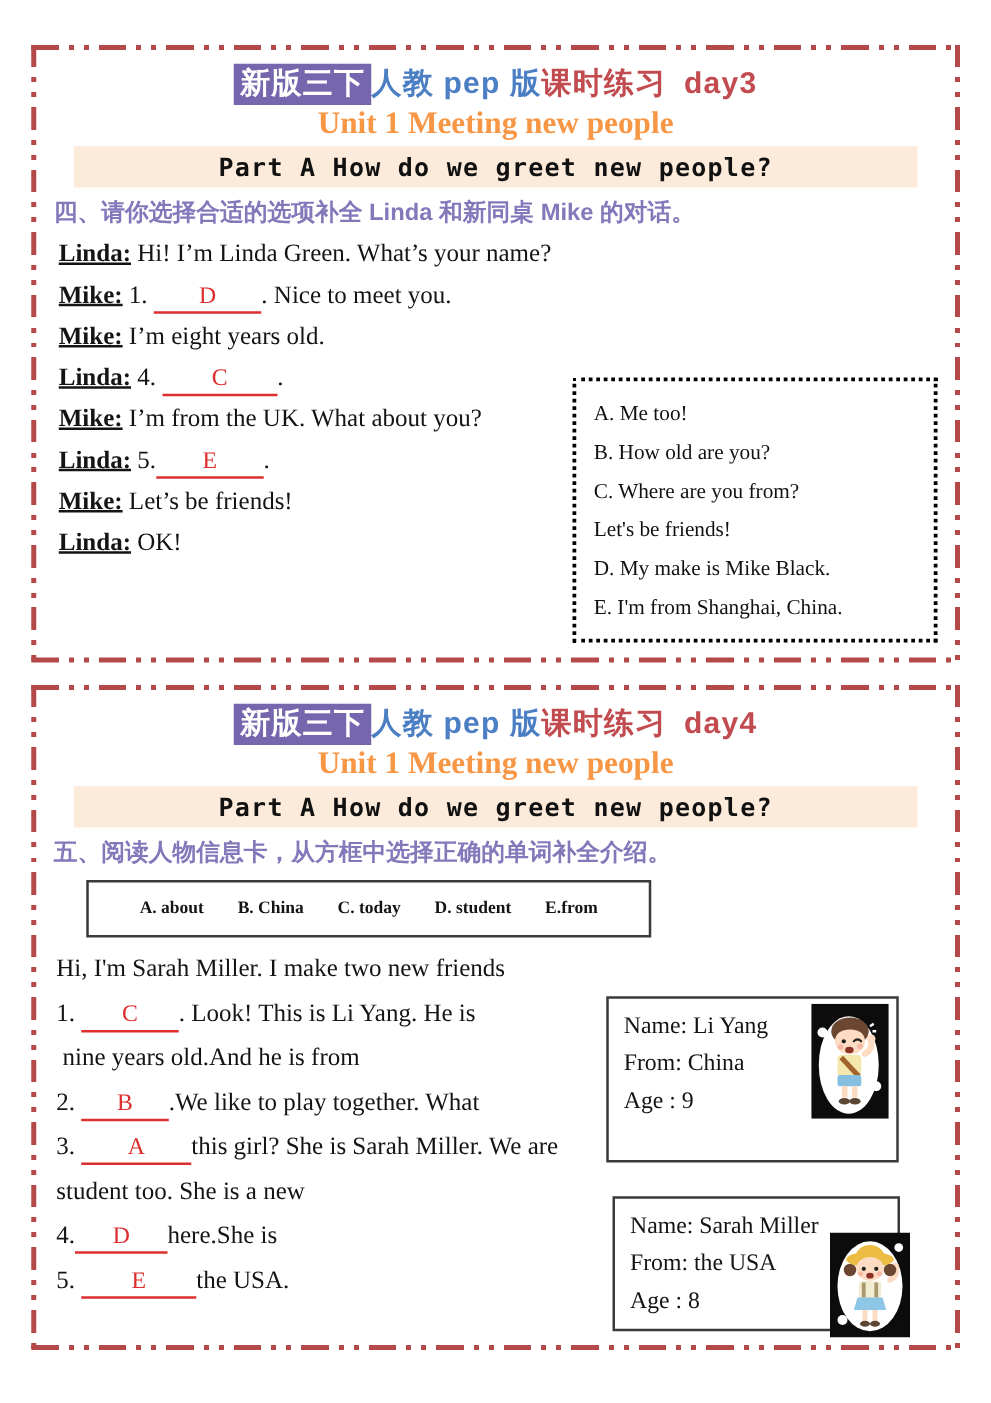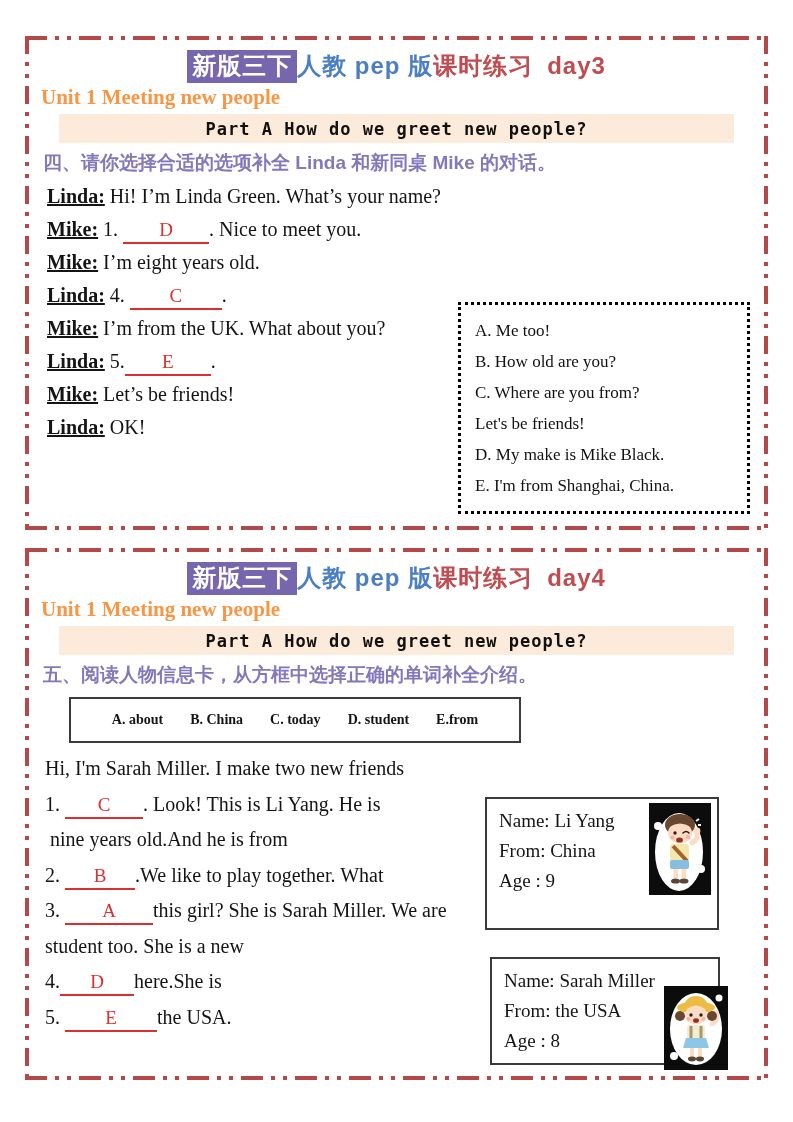--- a/index.html
+++ b/index.html
@@ -26,26 +26,26 @@
 
   .title {
     text-align:center; font-family:"Liberation Sans", sans-serif; font-weight:bold;
     font-size:24px; margin:4px 0 2px 0; letter-spacing:1px; white-space:nowrap;
   }
   .t-hl  { background:#7566ad; color:#ffffff; padding:2px 5px 4px 5px; }
   .t-blue{ color:#4b7ec2; }
   .t-red { color:#c14b4f; }
   .t-day { margin-left:14px; }
 
-  .subtitle { color:#f79645; font-weight:bold; font-size:21px; margin:3px 0 4px 0; }
+  .subtitle { text-align:center; color:#f79645; font-weight:bold; font-size:25px; margin:3px 0 4px 0; }
 
   .banner {
     margin:4px 18px 4px 18px; background:#fceada; color:#111;
     text-align:center; font-family:"DejaVu Sans Mono", monospace; font-weight:bold;
-    font-size:17px; padding:5px 0 4px 0; letter-spacing:1px;
+    font-size:20px; padding:5px 0 4px 0; letter-spacing:1px;
   }
 
   .question {
     color:#8478ba; font-weight:bold; font-size:19px;
     font-family:"Liberation Sans", sans-serif; margin:7px 0 4px 2px;
   }
 
   .dialog  { margin:4px 0 0 6px; }
   .dialog .line  { font-size:20px; line-height:33px; white-space:pre-wrap; }
   .passage { margin:8px 0 0 4px; }

